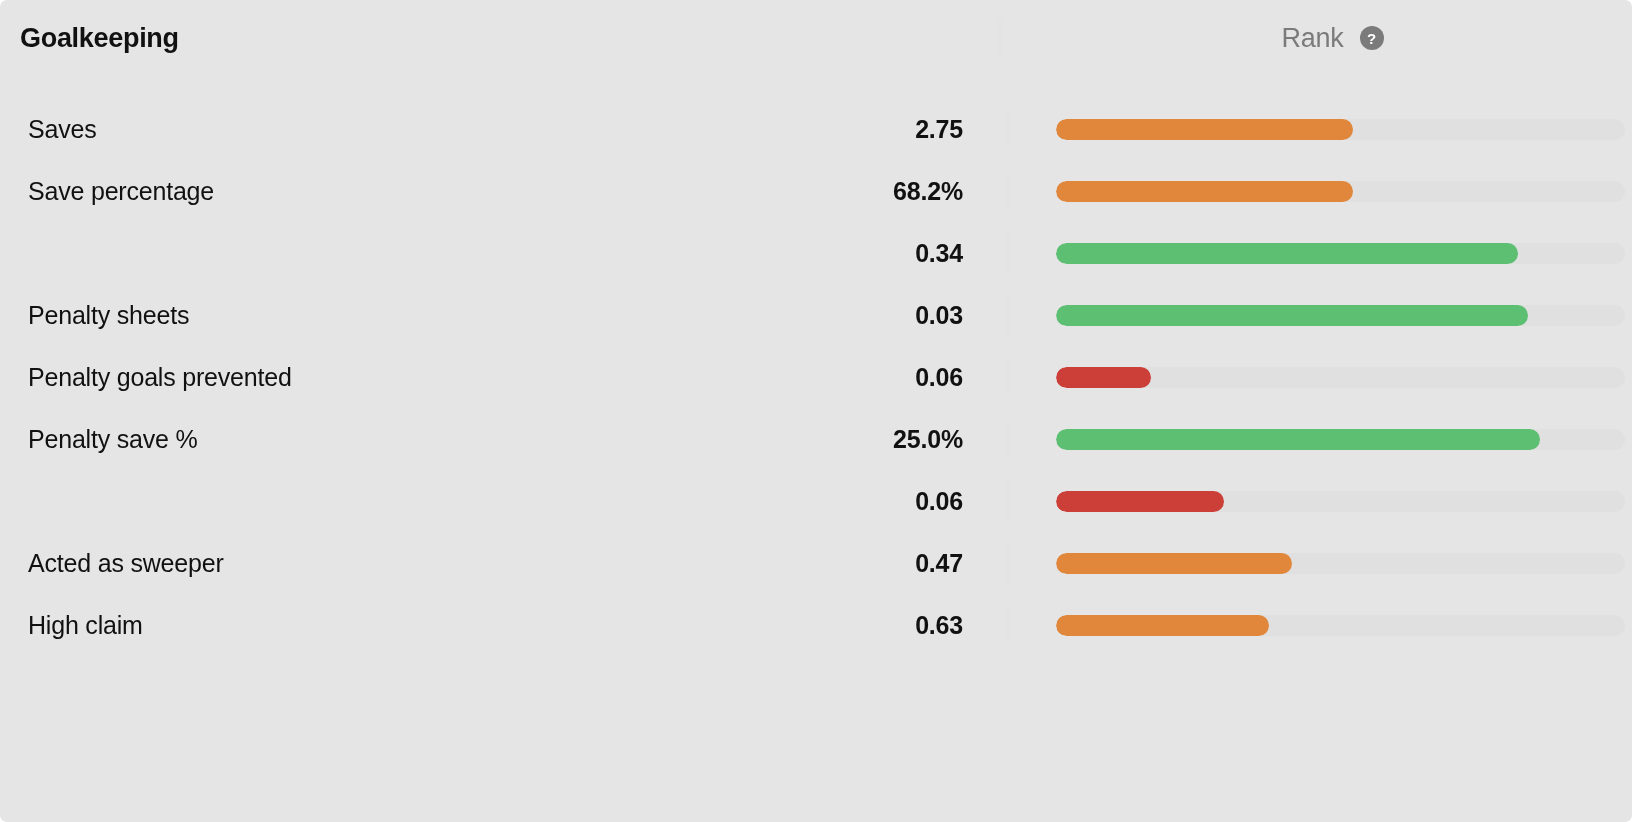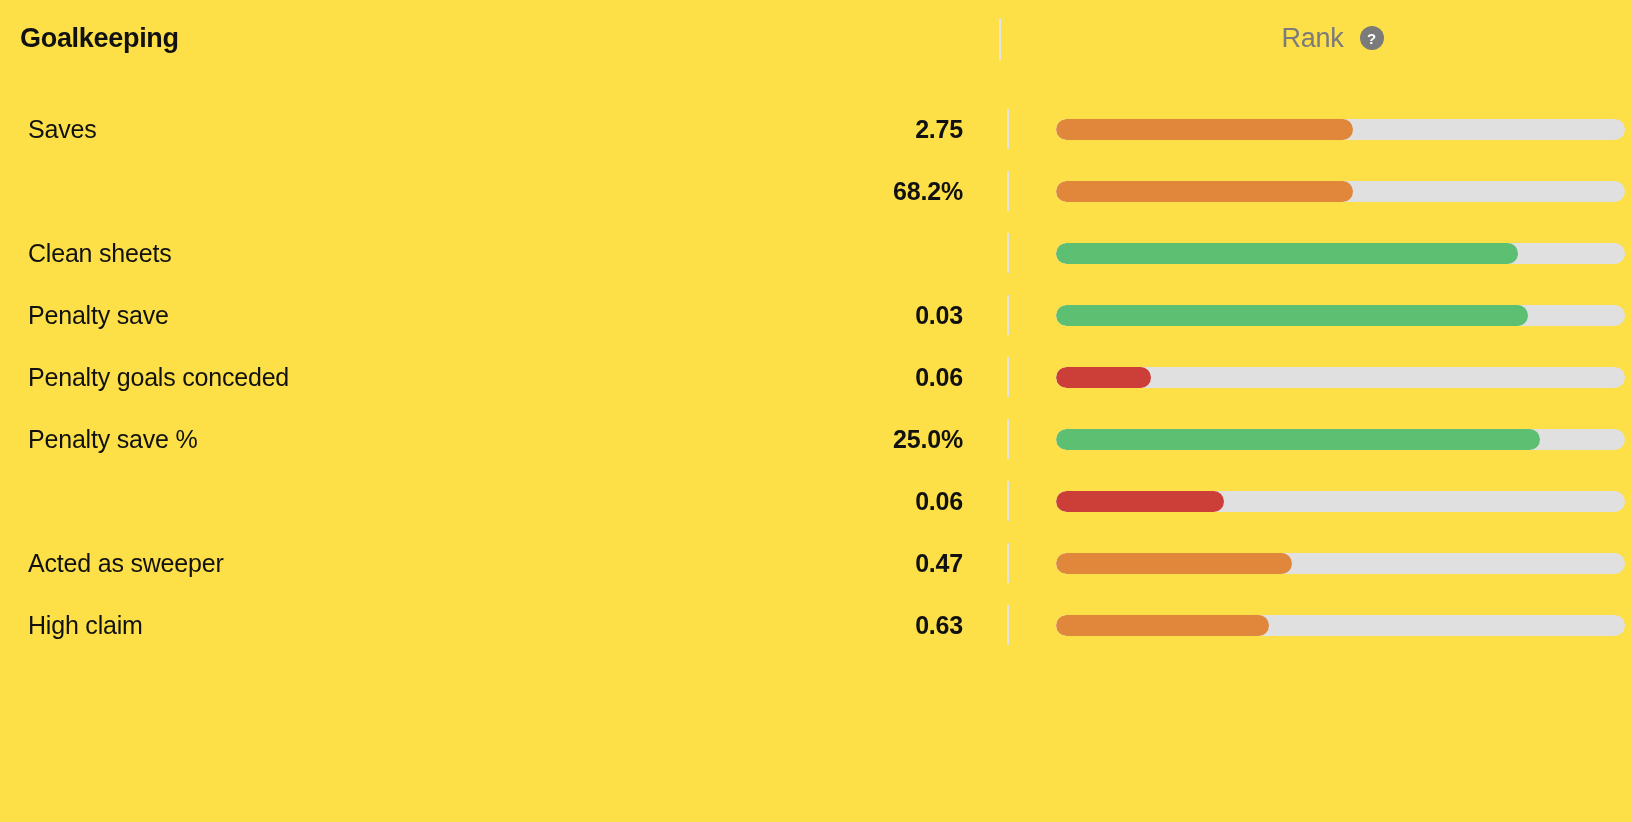--- a/index.html
+++ b/index.html
@@ -7,22 +7,23 @@
     width: 1632px;
     height: 822px;
     background: #ffffff;
     font-family: "Liberation Sans", sans-serif;
     -webkit-font-smoothing: antialiased;
   }
   #page {
     position: relative;
     width: 1632px;
     height: 822px;
-    background: #fde047;
+    background: #e5e5e5;
     overflow: hidden;
+    border-radius: 7px;
   }
 
   
   .header-row {
     position: absolute;
     left: 0; top: 0;
     width: 1632px;
     height: 78px;
   }
   .section-title {
@@ -174,49 +175,50 @@
         <div class="stat-label">Saves</div>
         <div class="stat-value">2.75</div>
         <div class="row-divider"></div>
         <div class="bar-cell">
           <div class="bar-track">
             <div class="bar-fill" style="width: 52.2%; background: rgb(224, 135, 60);"></div>
           </div>
         </div>
       </div>
       <div class="stat-row">
+        <div class="stat-label">Save percentage</div>
         <div class="stat-value">68.2%</div>
         <div class="row-divider"></div>
         <div class="bar-cell">
           <div class="bar-track">
             <div class="bar-fill" style="width: 52.2%; background: rgb(224, 135, 60);"></div>
           </div>
         </div>
       </div>
       <div class="stat-row">
-        <div class="stat-label">Clean sheets</div>
+        <div class="stat-value">0.34</div>
         <div class="row-divider"></div>
         <div class="bar-cell">
           <div class="bar-track">
             <div class="bar-fill" style="width: 81.2%; background: rgb(92, 191, 114);"></div>
           </div>
         </div>
       </div>
       <div class="stat-row">
-        <div class="stat-label">Penalty save</div>
+        <div class="stat-label">Penalty sheets</div>
         <div class="stat-value">0.03</div>
         <div class="row-divider"></div>
         <div class="bar-cell">
           <div class="bar-track">
             <div class="bar-fill" style="width: 83%; background: rgb(92, 191, 114);"></div>
           </div>
         </div>
       </div>
       <div class="stat-row">
-        <div class="stat-label">Penalty goals conceded</div>
+        <div class="stat-label">Penalty goals prevented</div>
         <div class="stat-value">0.06</div>
         <div class="row-divider"></div>
         <div class="bar-cell">
           <div class="bar-track">
             <div class="bar-fill" style="width: 16.7%; background: rgb(204, 63, 57);"></div>
           </div>
         </div>
       </div>
       <div class="stat-row">
         <div class="stat-label">Penalty save %</div>

